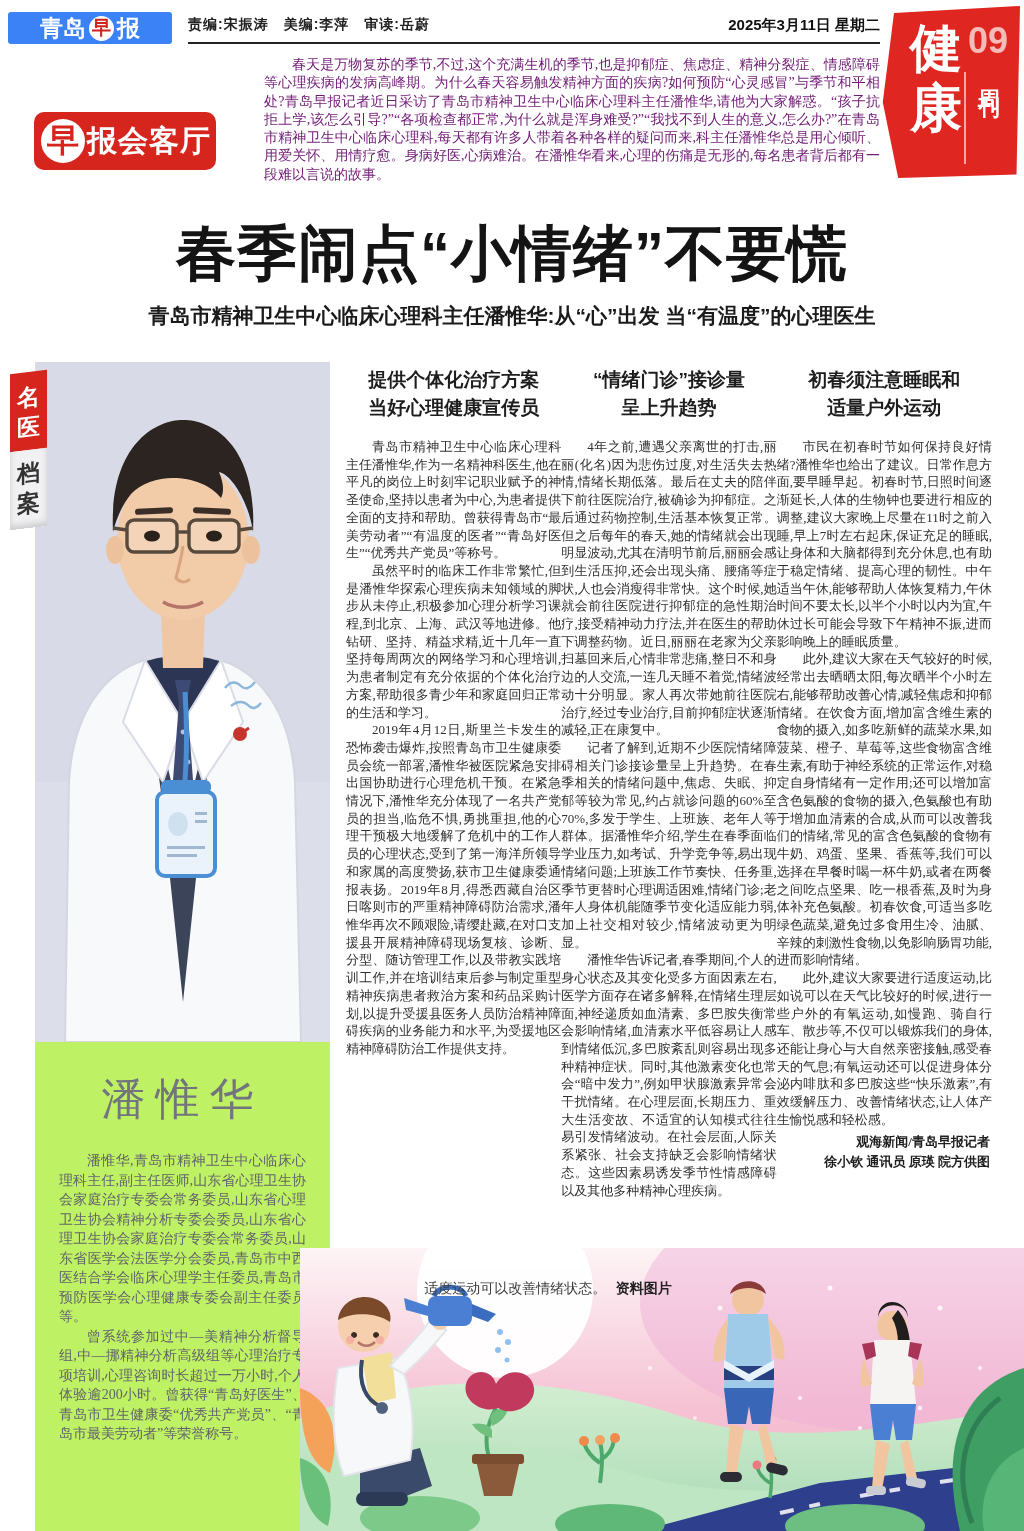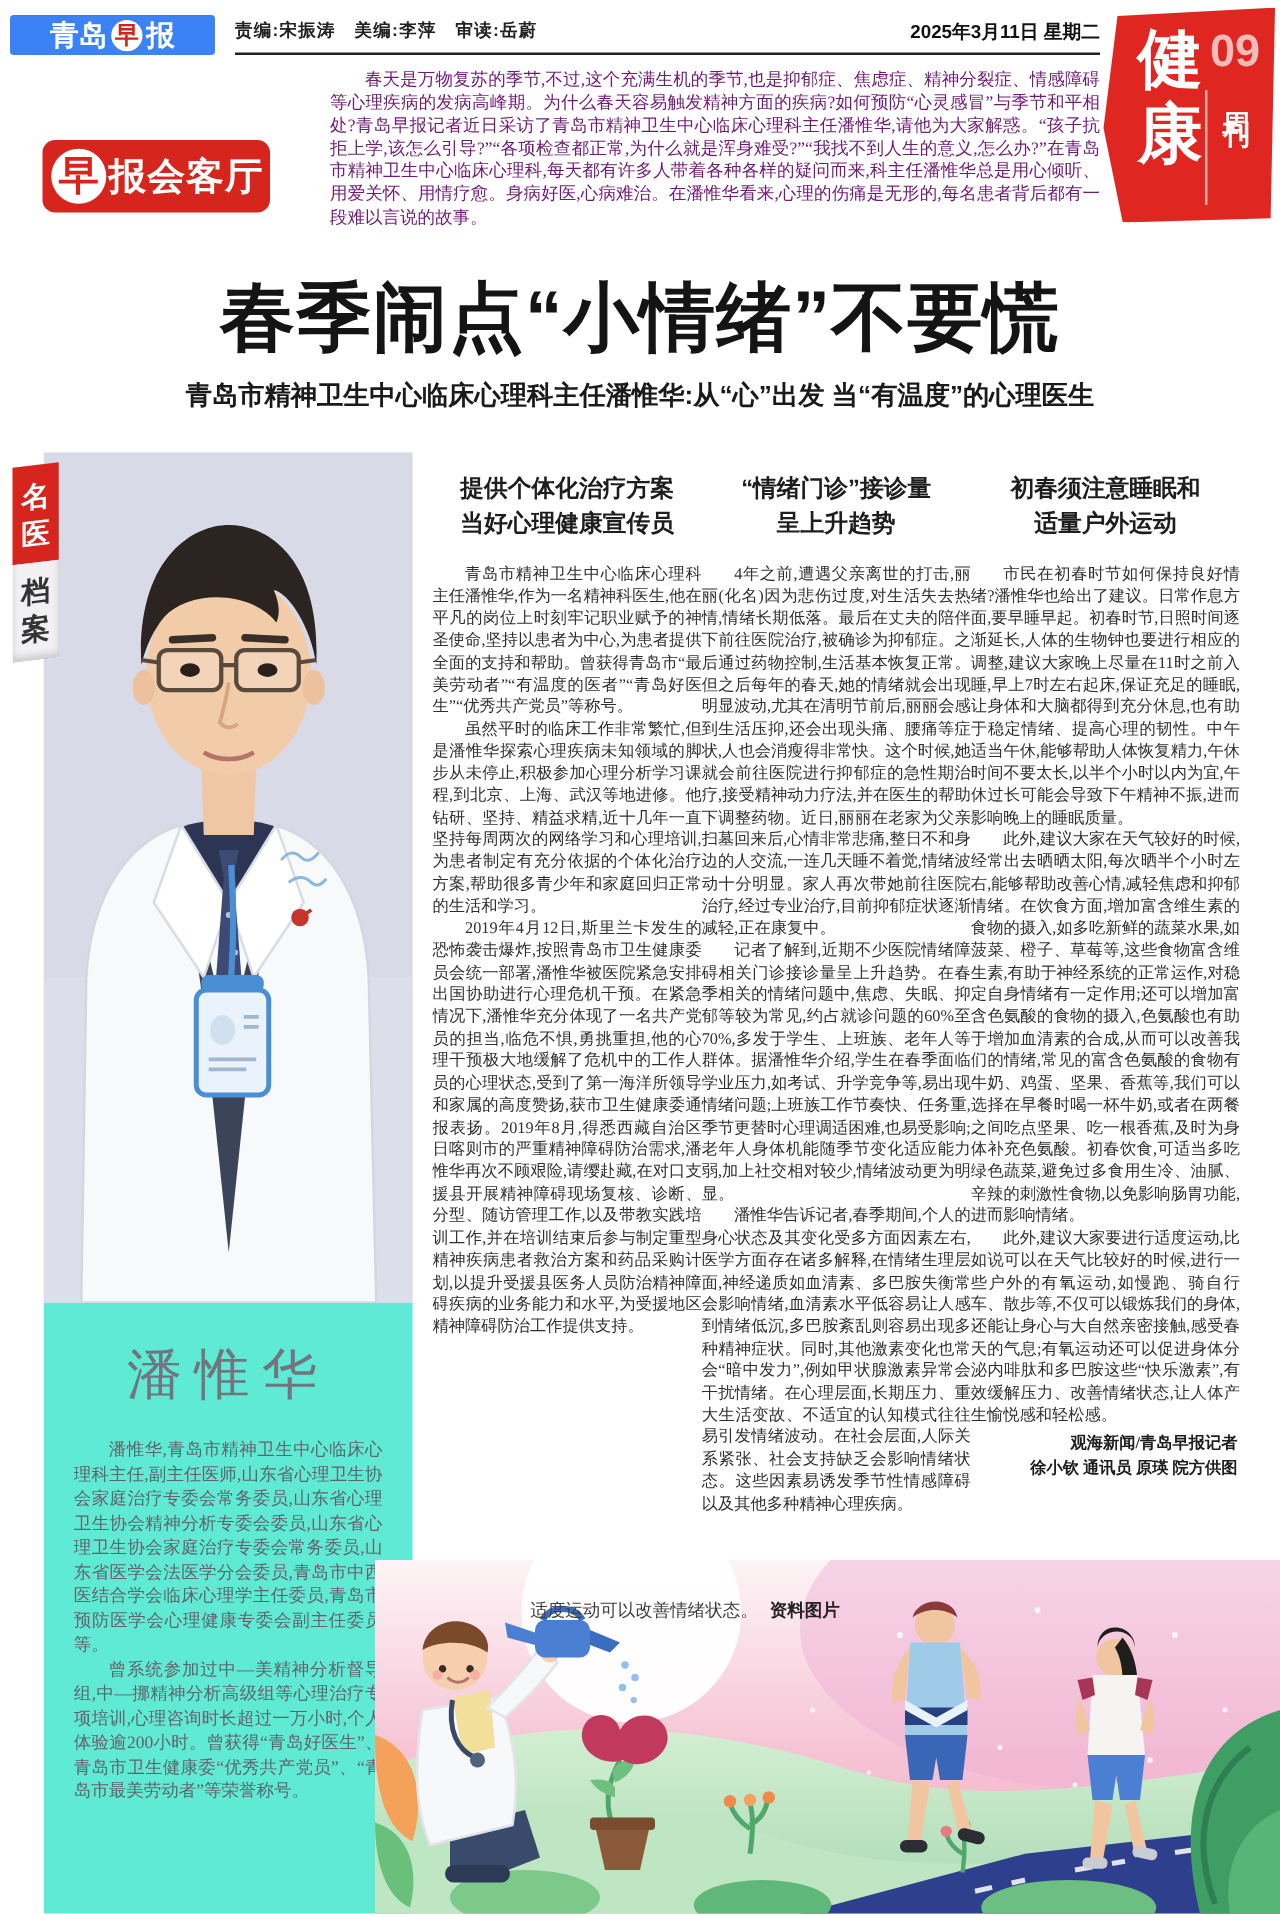--- a/index.html
+++ b/index.html
@@ -53,29 +53,29 @@
         font-weight:bold;color:#1a1a1a;font-family:"Liberation Sans","DejaVu Sans",sans-serif;}
 
   
   .photo-box{left:35px;top:362px;width:295px;height:680px;background:#d8dbe7;z-index:1;}
   .side-tab{left:10px;top:372px;width:37px;transform:skewY(-7deg);z-index:4;
         font-family:"Liberation Sans","DejaVu Sans",sans-serif;text-align:center;}
   .side-tab .tab-red{background:#d5251d;color:#fff;padding:10px 0 8px;}
   .side-tab .tab-gray{background:#f1f1f4;color:#333;padding:8px 0 10px;
         box-shadow:inset 0 -4px 6px rgba(0,0,0,.15);}
   .side-tab .vchar{display:block;font-size:23px;font-weight:bold;line-height:30px;}
-  .bio-box{left:35px;top:1042px;width:295px;height:489px;background:#5eead4;z-index:0;
+  .bio-box{left:35px;top:1042px;width:295px;height:489px;background:#bef264;z-index:0;
         box-sizing:border-box;padding:28px 24px 0 24px;}
   .bio-name{margin:0 0 22px;text-align:center;font-size:44px;color:#72747e;font-weight:normal;
         letter-spacing:10px;}
   .bio-box p{margin:0;font-size:14px;line-height:19.5px;color:#63636c;text-align:justify;
         text-indent:2em;}
 
   
-  .columns{left:346px;top:374px;width:646px;height:908px;display:flex;z-index:3;}
+  .columns{left:346px;top:362px;width:646px;height:908px;display:flex;z-index:3;}
   .article{flex:1 1 0;overflow:hidden;}
   .col-head{margin:4px 0 16px;text-align:center;font-size:19px;line-height:28px;color:#1d1d1d;
         font-family:"Liberation Sans","DejaVu Sans",sans-serif;font-weight:bold;}
   .article p{margin:0;font-size:13px;line-height:17.7px;text-align:justify;text-indent:2em;
         color:#2f2f2f;}
   .credits{margin-top:4px;text-align:right;font-weight:bold;font-size:13px;line-height:20px;
         color:#1d1d1d;padding-right:2px;}
 
   
   .caption{left:378px;top:1280px;width:340px;text-align:center;font-size:14px;color:#3c3c3c;
@@ -204,21 +204,21 @@
     <p>青岛市精神卫生中心临床心理科主任潘惟华,作为一名精神科医生,他在平凡的岗位上时刻牢记职业赋予的神圣使命,坚持以患者为中心,为患者提供全面的支持和帮助。曾获得青岛市“最美劳动者”“有温度的医者”“青岛好医生”“优秀共产党员”等称号。</p>
     <p>虽然平时的临床工作非常繁忙,但是潘惟华探索心理疾病未知领域的脚步从未停止,积极参加心理分析学习课程,到北京、上海、武汉等地进修。他钻研、坚持、精益求精,近十几年一直坚持每周两次的网络学习和心理培训,为患者制定有充分依据的个体化治疗方案,帮助很多青少年和家庭回归正常的生活和学习。</p>
     <p>2019年4月12日,斯里兰卡发生的恐怖袭击爆炸,按照青岛市卫生健康委员会统一部署,潘惟华被医院紧急安排出国协助进行心理危机干预。在紧急情况下,潘惟华充分体现了一名共产党员的担当,临危不惧,勇挑重担,他的心理干预极大地缓解了危机中的工作人员的心理状态,受到了第一海洋所领导和家属的高度赞扬,获市卫生健康委通报表扬。2019年8月,得悉西藏自治区日喀则市的严重精神障碍防治需求,潘惟华再次不顾艰险,请缨赴藏,在对口支援县开展精神障碍现场复核、诊断、分型、随访管理工作,以及带教实践培训工作,并在培训结束后参与制定重型精神疾病患者救治方案和药品采购计划,以提升受援县医务人员防治精神障碍疾病的业务能力和水平,为受援地区精神障碍防治工作提供支持。</p>
   </div>
   <div class="article">
     <h4 class="col-head">
       <span>“情绪门诊”接诊量</span><br>
       <span>呈上升趋势</span>
     </h4>
     <p>4年之前,遭遇父亲离世的打击,丽丽(化名)因为悲伤过度,对生活失去热情,情绪长期低落。最后在丈夫的陪伴下前往医院治疗,被确诊为抑郁症。之后通过药物控制,生活基本恢复正常。但之后每年的春天,她的情绪就会出现明显波动,尤其在清明节前后,丽丽会感到生活压抑,还会出现头痛、腰痛等症状,人也会消瘦得非常快。这个时候,她就会前往医院进行抑郁症的急性期治疗,接受精神动力疗法,并在医生的帮助下调整药物。近日,丽丽在老家为父亲扫墓回来后,心情非常悲痛,整日不和身边的人交流,一连几天睡不着觉,情绪波动十分明显。家人再次带她前往医院治疗,经过专业治疗,目前抑郁症状逐渐减轻,正在康复中。</p>
-    <p>记者了解到,近期不少医院情绪障碍相关门诊接诊量呈上升趋势。在春季相关的情绪问题中,焦虑、失眠、抑郁等较为常见,约占就诊问题的60%至70%,多发于学生、上班族、老年人等群体。据潘惟华介绍,学生在春季面临学业压力,如考试、升学竞争等,易出现情绪问题;上班族工作节奏快、任务重,季节更替时心理调适困难,也易受影响;老年人身体机能随季节变化适应能力弱,加上社交相对较少,情绪波动更为明显。</p>
+    <p>记者了解到,近期不少医院情绪障碍相关门诊接诊量呈上升趋势。在春季相关的情绪问题中,焦虑、失眠、抑郁等较为常见,约占就诊问题的60%至70%,多发于学生、上班族、老年人等群体。据潘惟华介绍,学生在春季面临学业压力,如考试、升学竞争等,易出现情绪问题;上班族工作节奏快、任务重,季节更替时心理调适困难,情绪门诊;老年人身体机能随季节变化适应能力弱,加上社交相对较少,情绪波动更为明显。</p>
     <p>潘惟华告诉记者,春季期间,个人的身心状态及其变化受多方面因素左右,医学方面存在诸多解释,在情绪生理层面,神经递质如血清素、多巴胺失衡常会影响情绪,血清素水平低容易让人感到情绪低沉,多巴胺紊乱则容易出现多种精神症状。同时,其他激素变化也常会“暗中发力”,例如甲状腺激素异常会干扰情绪。在心理层面,长期压力、重大生活变故、不适宜的认知模式往往易引发情绪波动。在社会层面,人际关系紧张、社会支持缺乏会影响情绪状态。这些因素易诱发季节性情感障碍以及其他多种精神心理疾病。</p>
   </div>
   <div class="article">
     <h4 class="col-head">
       <span>初春须注意睡眠和</span><br>
       <span>适量户外运动</span>
     </h4>
     <p>市民在初春时节如何保持良好情绪?潘惟华也给出了建议。日常作息方面,要早睡早起。初春时节,日照时间逐渐延长,人体的生物钟也要进行相应的调整,建议大家晚上尽量在11时之前入睡,早上7时左右起床,保证充足的睡眠,让身体和大脑都得到充分休息,也有助于稳定情绪、提高心理的韧性。中午适当午休,能够帮助人体恢复精力,午休时间不要太长,以半个小时以内为宜,午休过长可能会导致下午精神不振,进而影响晚上的睡眠质量。</p>
     <p>此外,建议大家在天气较好的时候,经常出去晒晒太阳,每次晒半个小时左右,能够帮助改善心情,减轻焦虑和抑郁情绪。在饮食方面,增加富含维生素的食物的摄入,如多吃新鲜的蔬菜水果,如菠菜、橙子、草莓等,这些食物富含维生素,有助于神经系统的正常运作,对稳定自身情绪有一定作用;还可以增加富含色氨酸的食物的摄入,色氨酸也有助于增加血清素的合成,从而可以改善我们的情绪,常见的富含色氨酸的食物有牛奶、鸡蛋、坚果、香蕉等,我们可以选择在早餐时喝一杯牛奶,或者在两餐之间吃点坚果、吃一根香蕉,及时为身体补充色氨酸。初春饮食,可适当多吃绿色蔬菜,避免过多食用生冷、油腻、辛辣的刺激性食物,以免影响肠胃功能,进而影响情绪。</p>
     <p>此外,建议大家要进行适度运动,比如说可以在天气比较好的时候,进行一些户外的有氧运动,如慢跑、骑自行车、散步等,不仅可以锻炼我们的身体,还能让身心与大自然亲密接触,感受春天的气息;有氧运动还可以促进身体分泌内啡肽和多巴胺这些“快乐激素”,有效缓解压力、改善情绪状态,让人体产生愉悦感和轻松感。</p>

